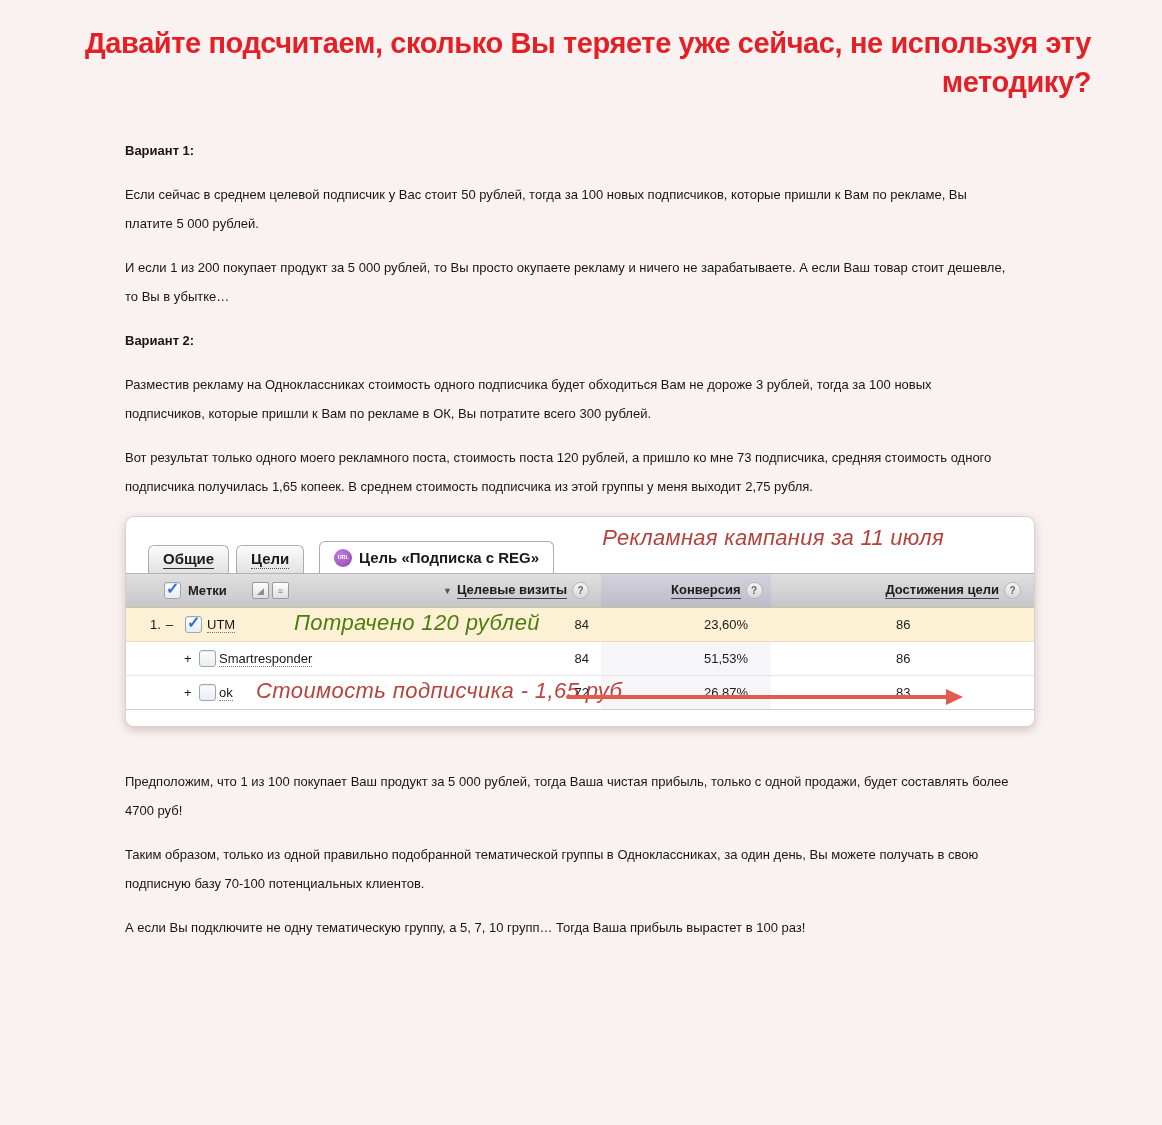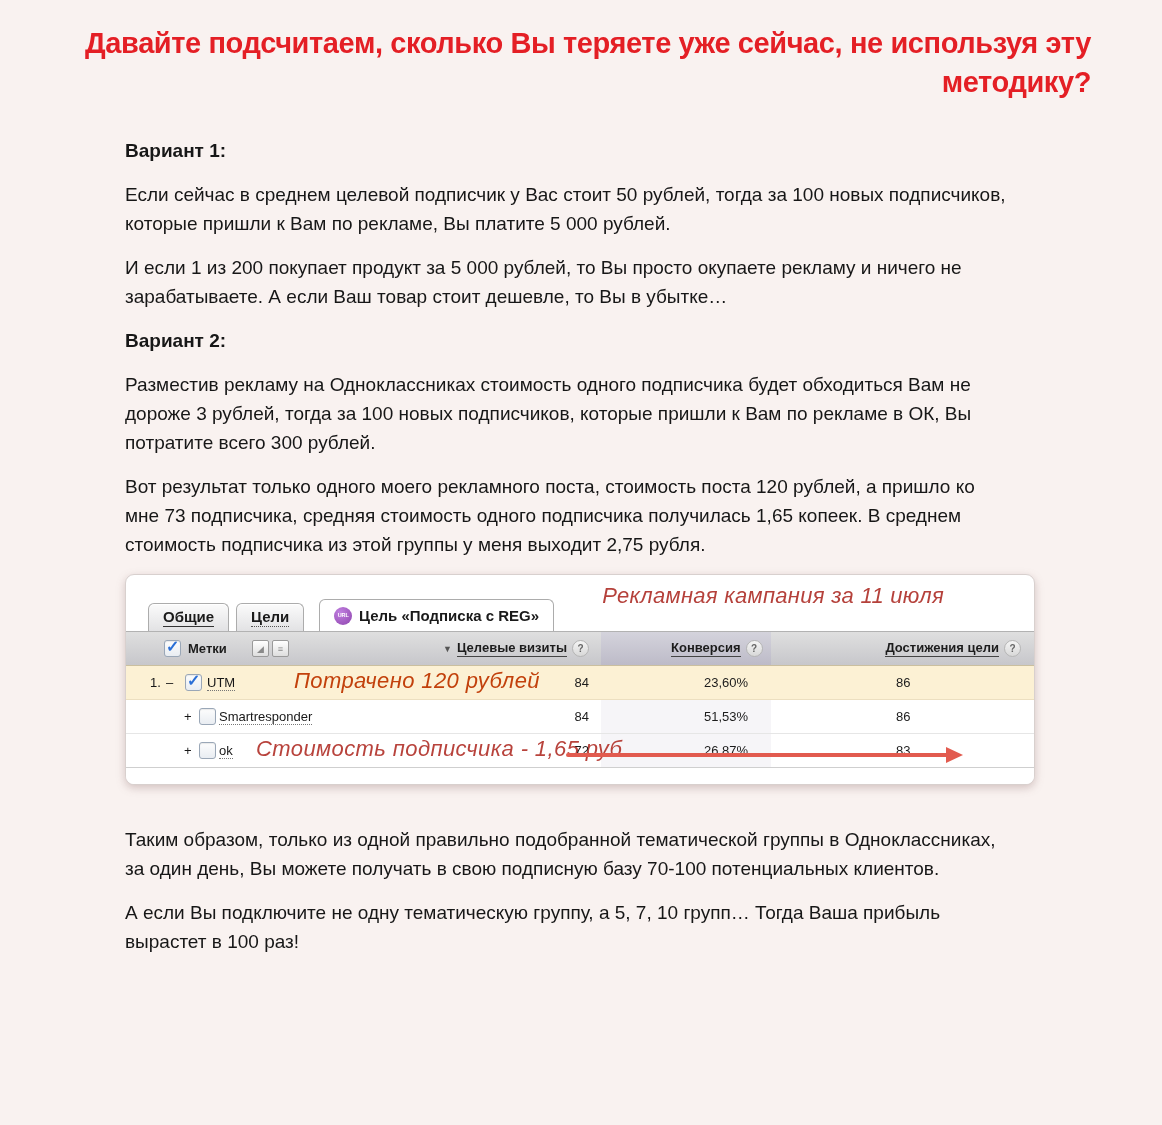--- a/index.html
+++ b/index.html
@@ -8,21 +8,21 @@
     background:#f9f2f0;
     font-family:"Liberation Sans",sans-serif;
     color:#171717;
   }
   .title{
     margin:24px auto 34px;width:1020px;
     text-align:right;color:#e41f25;
     font-size:29px;line-height:39px;font-weight:700;letter-spacing:-0.4px;
   }
   .content{margin:0 0 0 125px;width:895px;}
-  .content p{margin:0 0 15px;font-size:19px;line-height:29px;width:885px;}
+  .content p{margin:0 0 15px;font-size:13px;line-height:29px;width:885px;}
   .content p.lbl{font-weight:700;margin:6px 0 15px;}
 
   
   .card{
     position:relative;width:908px;margin:8px 0 40px;
     background:#fff;border:1px solid #d8d0ce;border-radius:9px;
     box-shadow:0 3px 8px rgba(140,105,105,0.35);
     overflow:hidden;
   }
   .tabs{position:relative;height:56px;padding-top:0;}
@@ -93,21 +93,21 @@
   .trow--hl{background:#fcf1d4;border-bottom:1px solid #ecdfc0;}
   .trow:last-child{border-bottom:1px solid #cfcfcf;}
   .r-idx{position:absolute;left:24px;top:9px;}
   .r-exp{position:absolute;left:40px;top:9px;cursor:pointer;}
   .trow--sub .r-exp{left:58px;}
   .cb--row{left:59px;top:8px;}
   .trow--sub .cb--row{left:73px;}
   .r-label{position:absolute;left:81px;top:9px;border-bottom:1px dotted #777;cursor:pointer;}
   .trow--sub .r-label{left:93px;}
   .r-note{position:absolute;top:2px;font-style:italic;font-size:22px;letter-spacing:0.4px;white-space:nowrap;}
-  .r-note--1{left:168px;color:#c2410c;}
+  .r-note--1{left:168px;color:#4d7c0f;}
   .r-note--3{left:130px;color:#b8433c;}
   .cell{position:absolute;top:9px;color:#1c1c1c;}
   .cell-visits{left:388px;width:75px;text-align:right;}
   .cell-conv{left:545px;width:110px;text-align:center;}
   .cell-goal{left:770px;width:128px;text-align:left;}
   .arrow-line{position:absolute;left:440px;top:19px;width:384px;height:4px;
     background:#e25b4f;border-radius:2px;z-index:2;}
   .arrow-head{position:absolute;left:820px;top:13px;width:0;height:0;z-index:2;
     border-left:17px solid #e25b4f;border-top:8px solid transparent;border-bottom:8px solid transparent;}
   .tfoot{height:16px;background:#fff;}
@@ -196,16 +196,17 @@
         <span class="cell cell-visits">72</span>
         <span class="cell cell-conv">26,87%</span>
         <span class="cell cell-goal">83</span>
         <span class="arrow-line"></span>
         <span class="arrow-head"></span>
       </div>
     </div>
     <div class="tfoot"></div>
   </div>
 
+  <p>Предположим, что 1 из 100 покупает Ваш продукт за 5 000 рублей, тогда Ваша чистая прибыль, только с одной продажи, будет составлять более 4700 руб!</p>
   <p>Таким образом, только из одной правильно подобранной тематической группы в Одноклассниках, за один день, Вы можете получать в свою подписную базу 70-100 потенциальных клиентов.</p>
   <p>А если Вы подключите не одну тематическую группу, а 5, 7, 10 групп… Тогда Ваша прибыль вырастет в 100 раз!</p>
 
 </div>
 
 </body></html>

